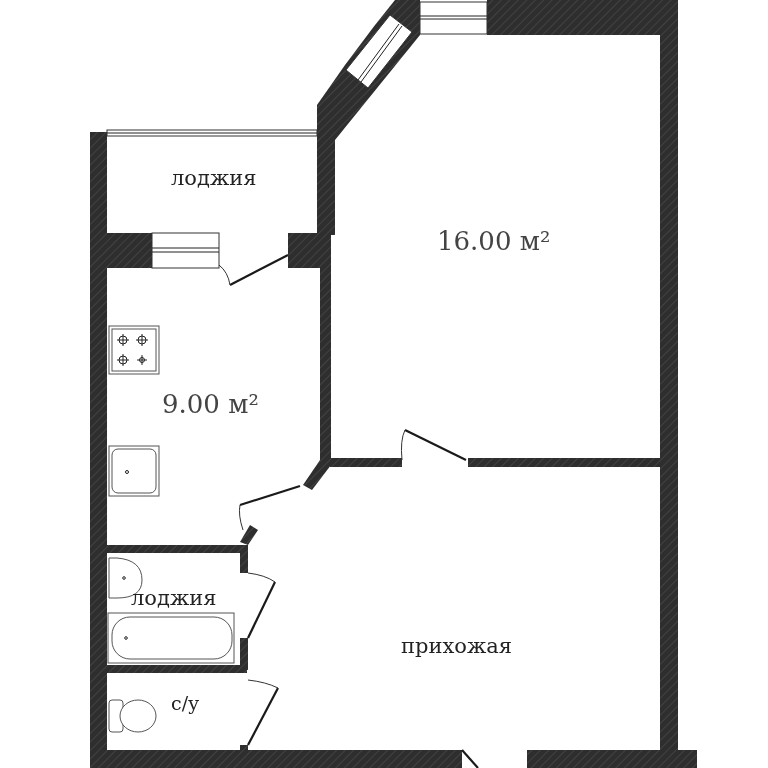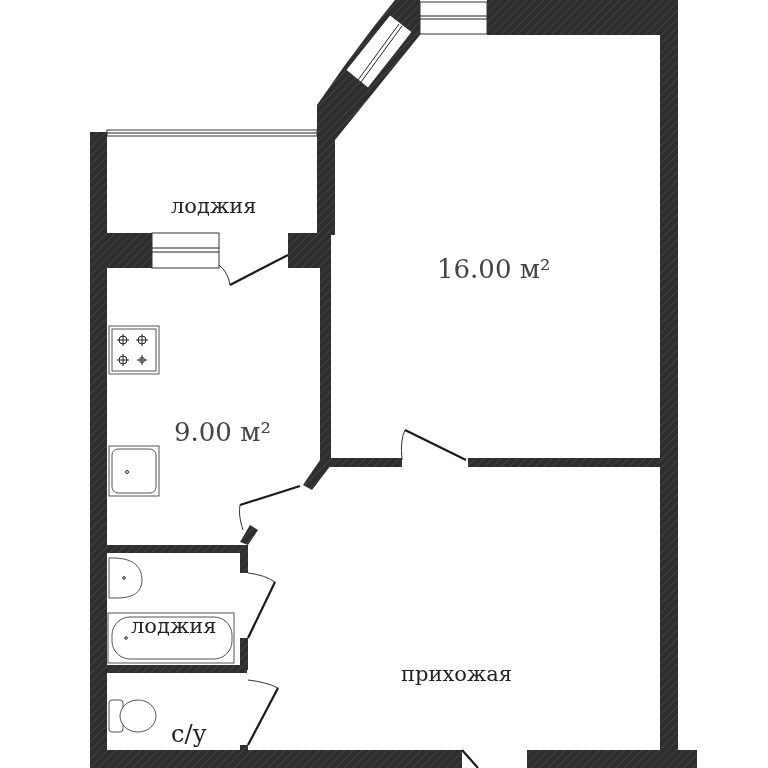--- a/index.html
+++ b/index.html
@@ -4,21 +4,21 @@
 <style>
   html, body { margin: 0; padding: 0; background: #ffffff; }
   body { width: 768px; height: 768px; overflow: hidden; position: relative; font-family: "DejaVu Serif", serif; }
   #plan { position: absolute; left: 0; top: 0; width: 768px; height: 768px; }
   .wall { fill: url(#hatch); stroke: none; }
   .thin { fill: none; stroke: #222; stroke-width: 1; }
   .door { fill: none; stroke: #1a1a1a; stroke-width: 2.2; }
   .arc { fill: none; stroke: #333; stroke-width: 1; }
   .win { fill: #ffffff; stroke: #333; stroke-width: 1; }
   .fix { fill: #fff; stroke: #555; stroke-width: 1; }
-  .label { position: absolute; color: #222; white-space: nowrap; font-family: "DejaVu Serif", serif; margin-top: 28px; }
+  .label { position: absolute; color: #222; white-space: nowrap; font-family: "DejaVu Serif", serif; }
   .area { color: #444; font-size: 26px; }
   .room { font-size: 21px; }
 </style>
 </head>
 <body>
 
 <svg id="plan" viewBox="0 0 768 768" xmlns="http://www.w3.org/2000/svg">
   <defs>
     <pattern id="hatch" patternUnits="userSpaceOnUse" width="6" height="6" patternTransform="rotate(45)">
       <rect width="6" height="6" fill="#2e2e2e"></rect>
@@ -114,16 +114,16 @@
     <circle class="thin" cx="126" cy="638" r="1.3"></circle>
   </g>
   <g>
     <rect class="fix" x="109" y="700" width="14" height="32" rx="3"></rect>
     <ellipse class="fix" cx="138" cy="716" rx="18" ry="16"></ellipse>
   </g>
 </svg>
 
 <div class="label room" style="left:171px; top:166px;">лоджия</div>
 <div class="label area" style="left:437px; top:226px;">16.00 м²</div>
-<div class="label area" style="left:174px; top:389px;">9.00 м²</div>
+<div class="label area" style="left:162px; top:389px;">9.00 м²</div>
 <div class="label room" style="left:131px; top:586px;">лоджия</div>
-<div class="label room" style="left:171px; top:692px; font-size:24px;">с/у</div>
+<div class="label room" style="left:171px; top:692px; font-size:19px;">с/у</div>
 <div class="label room" style="left:401px; top:634px;">прихожая</div>
 
 </body></html>

